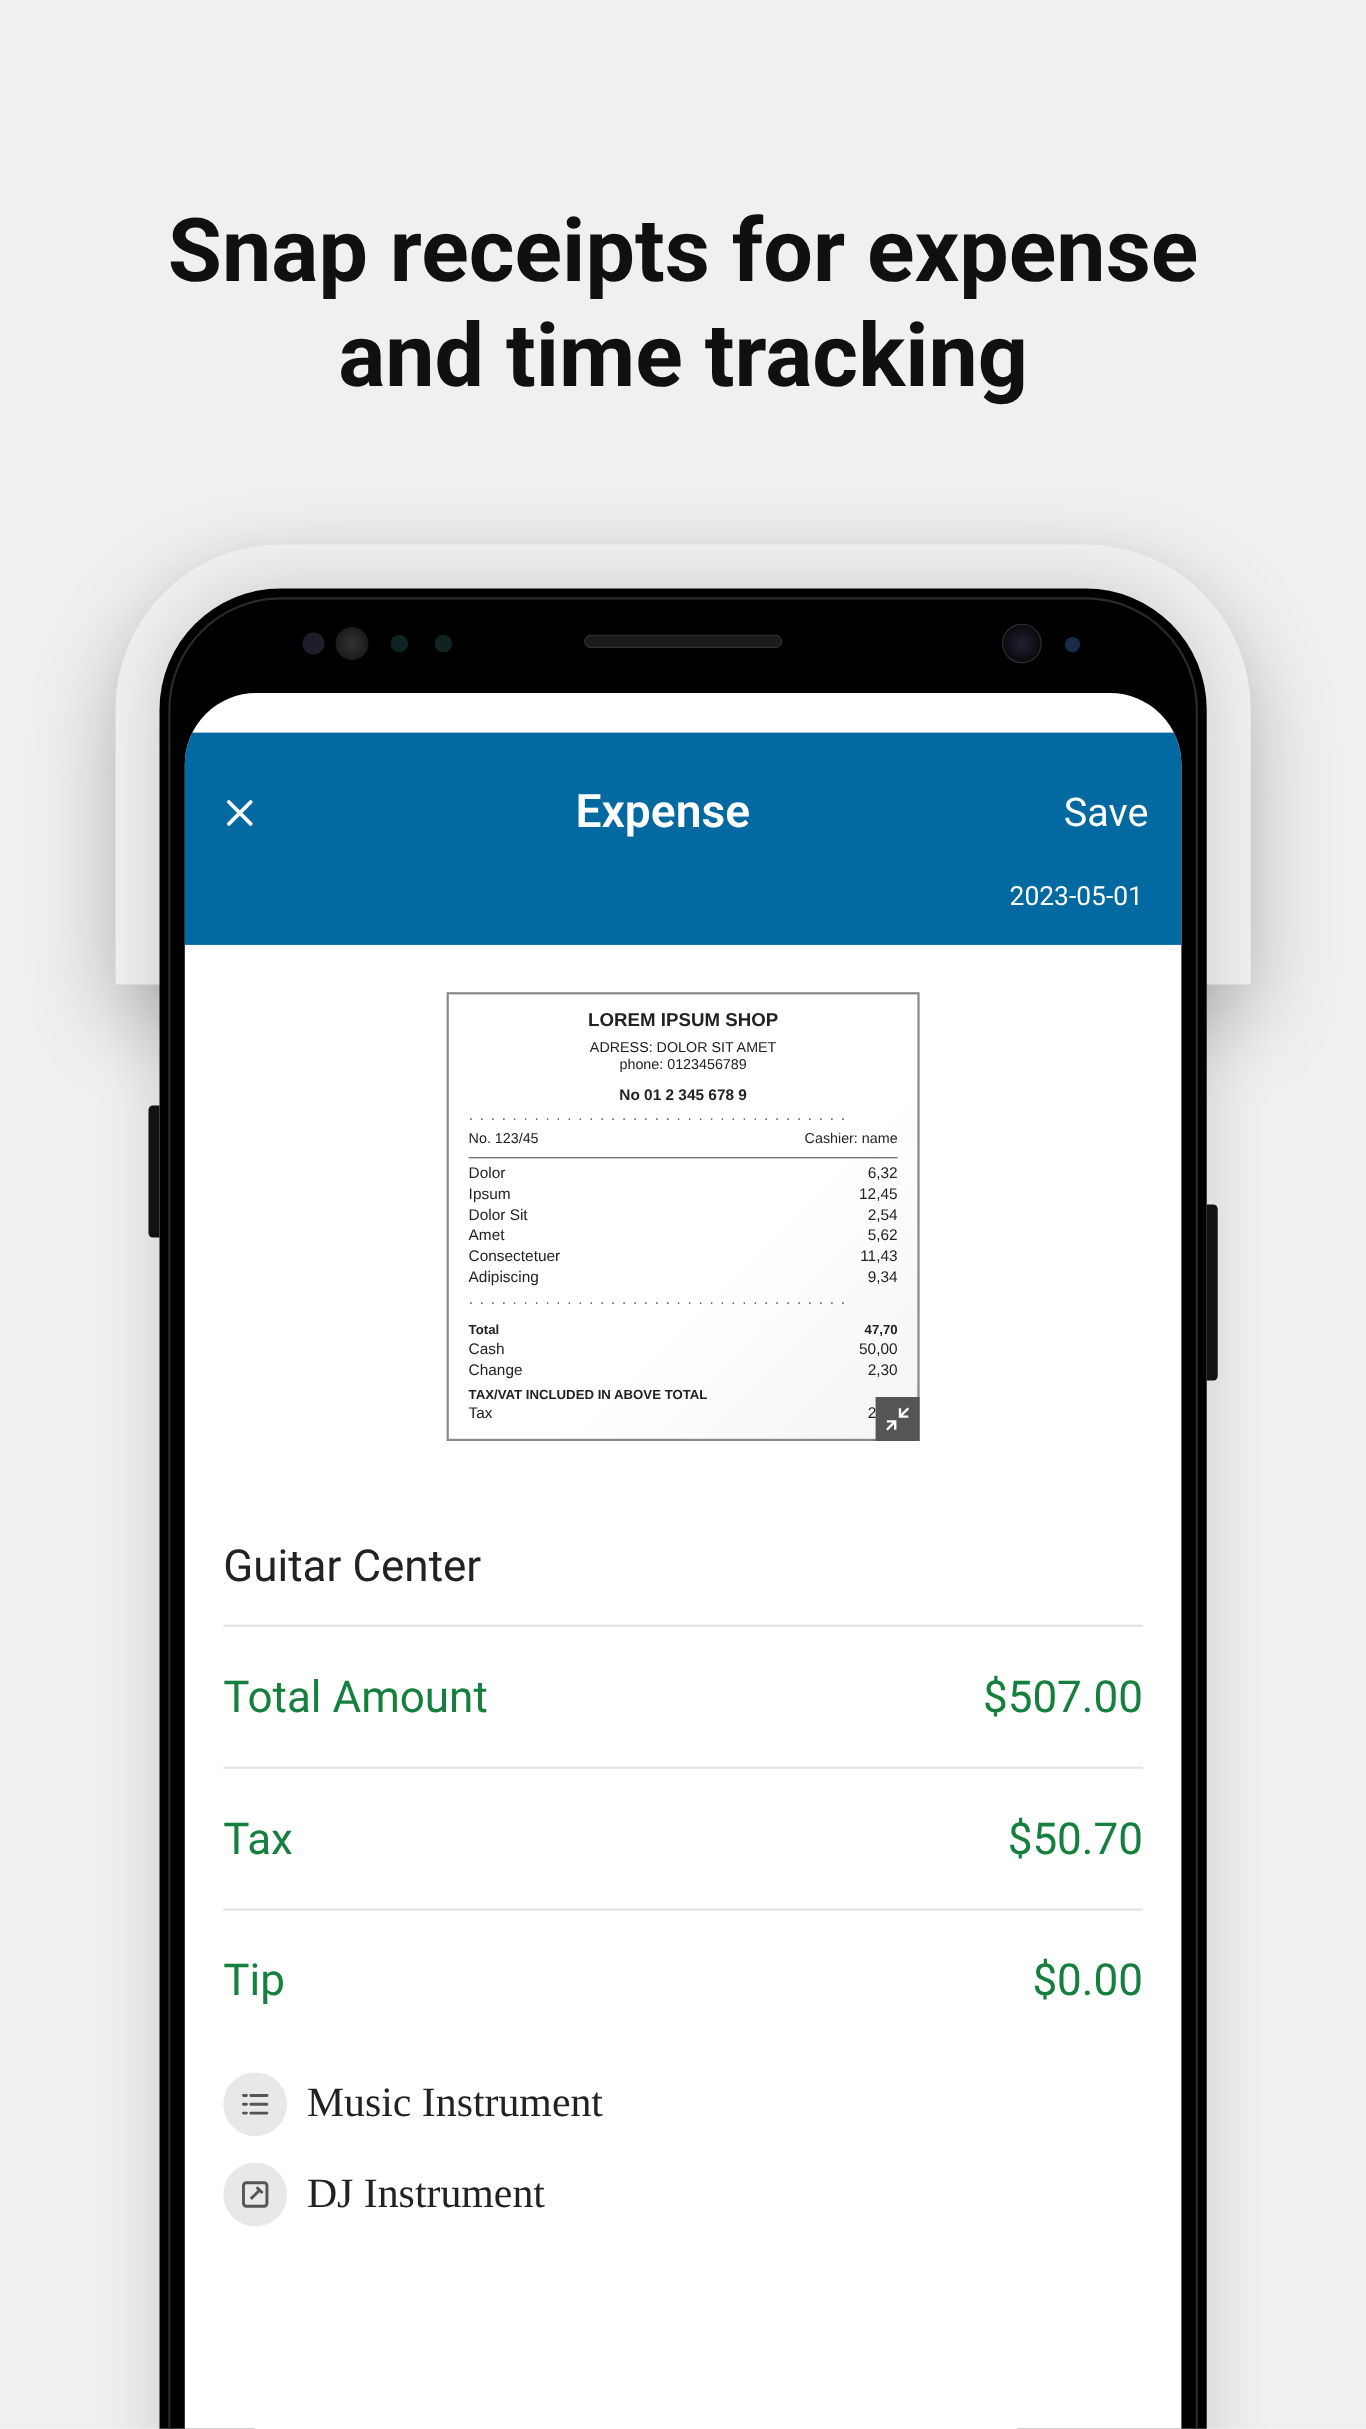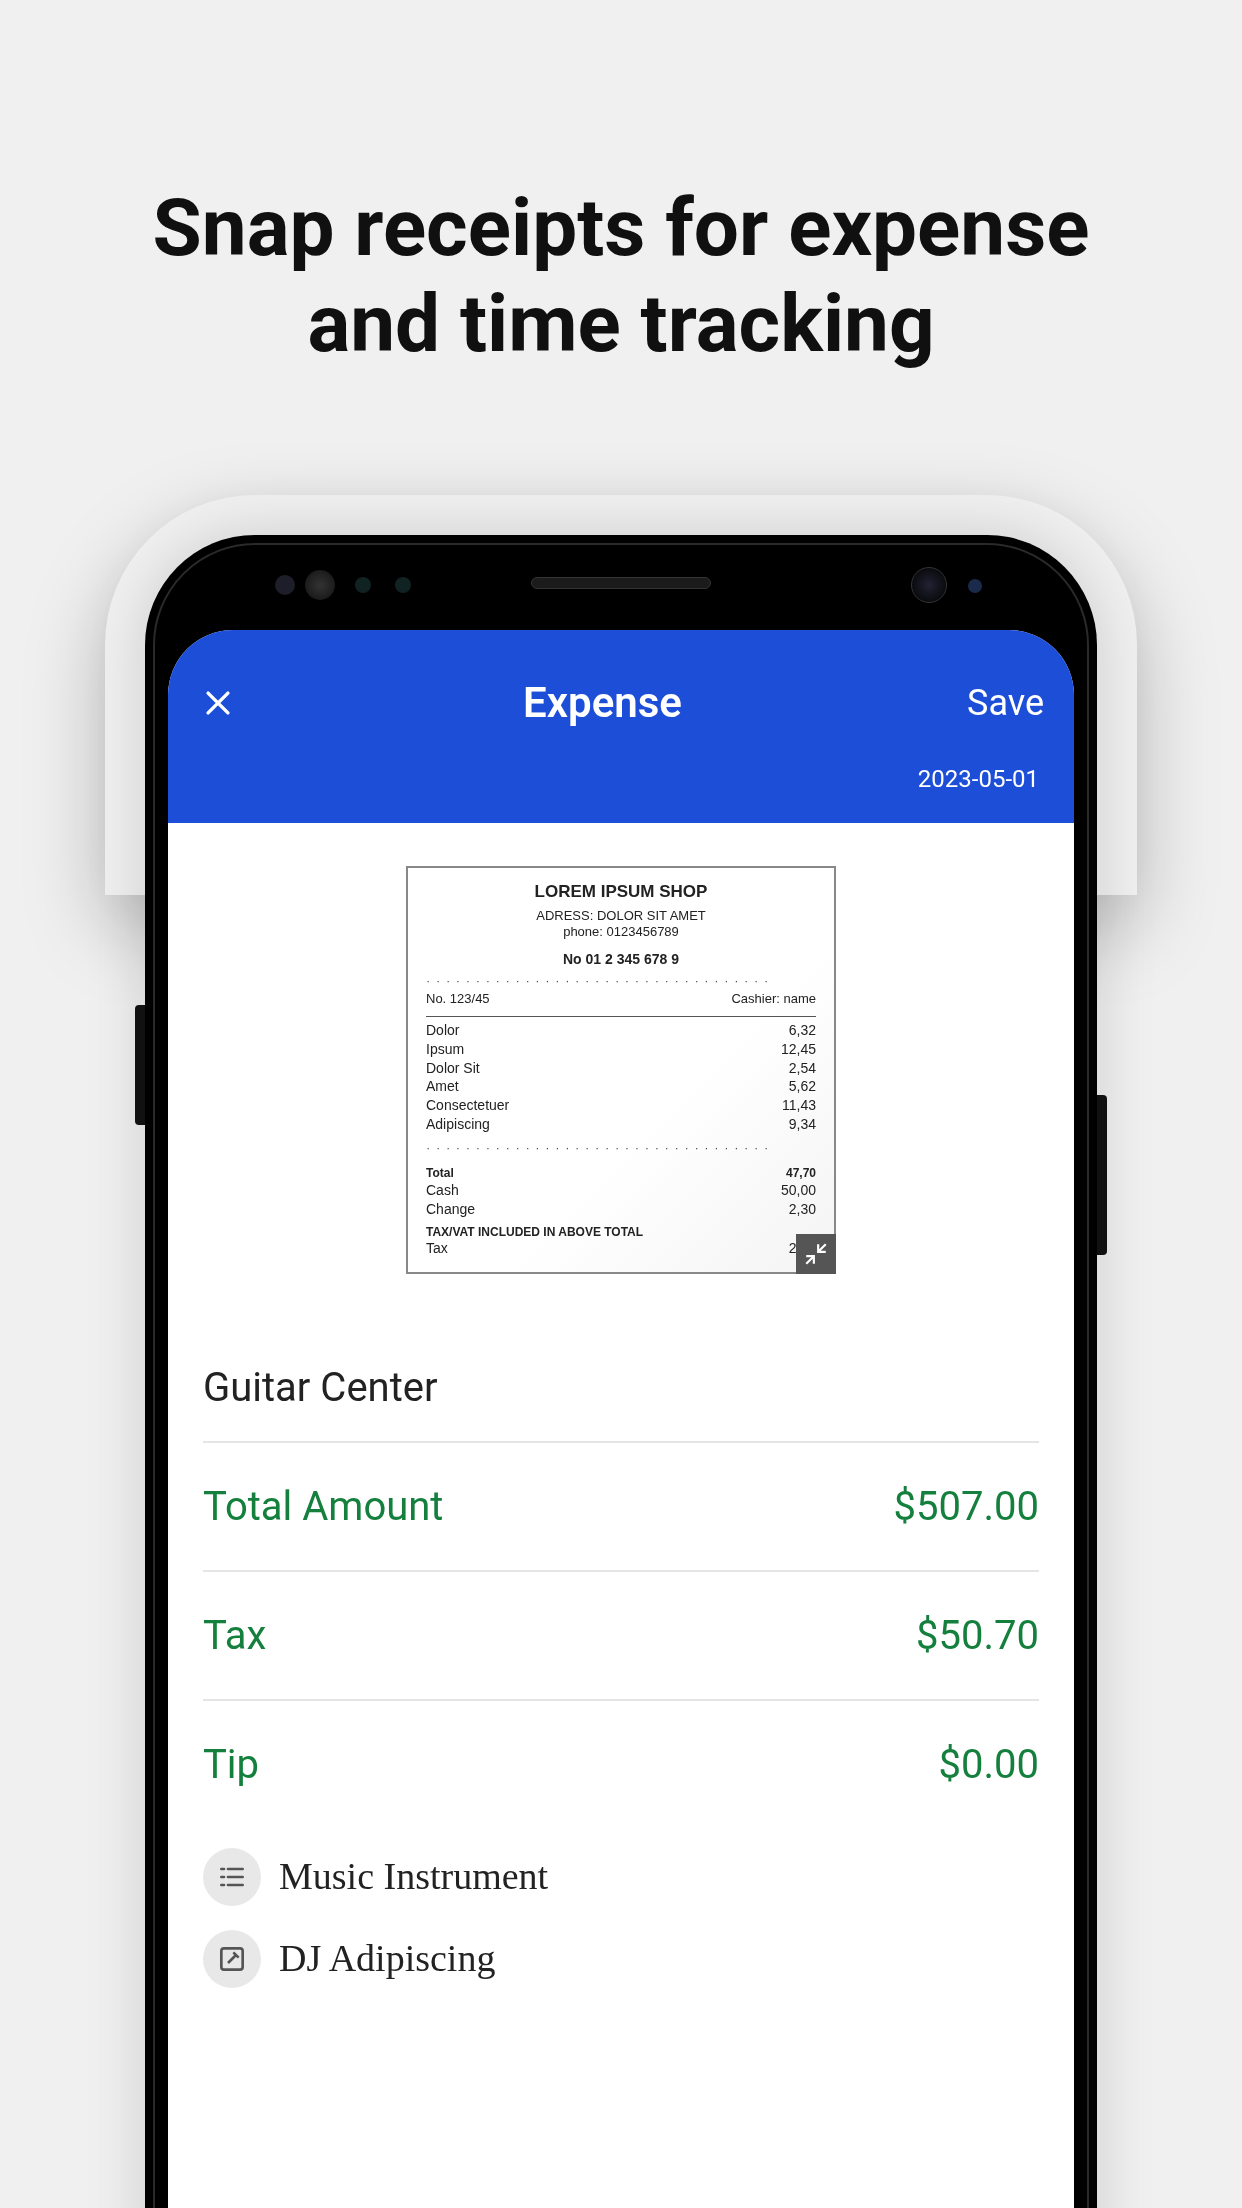--- a/index.html
+++ b/index.html
@@ -99,23 +99,24 @@
     left: 23px;
     right: 23px;
     bottom: 0;
     background: #fff;
     border-radius: 65px 65px 0 0;
     overflow: hidden;
   }
 
   
   .app-header {
-    background: #1d4ed8;
+    background: #0369a1;
     color: #fff;
     padding-top: 25px;
+    margin-top: 36px;
   }
   .app-header-row {
     display: flex;
     align-items: center;
     height: 95px;
     padding: 0 30px;
   }
   .close-x {
     width: 40px; height: 40px;
     display: flex; align-items: center; justify-content: center;
@@ -341,19 +342,19 @@
       </div>
 
       <div class="meta-row">
         <div class="icon-circle">
           <svg viewBox="0 0 24 24">
             <rect x="4" y="4" width="16" height="16" rx="2" stroke="#555" stroke-width="2" fill="none"></rect>
             <path d="M9 15 L15 9 M13 7 L17 11" stroke="#555" stroke-width="2" fill="none"></path>
           </svg>
         </div>
         <div class="meta-text">
-          <span>DJ Adipiscing</span><br>
+          <span>DJ Instrument</span><br>
         </div>
       </div>
     </div>
 
   </div>
 </div>
 
 </body></html>

